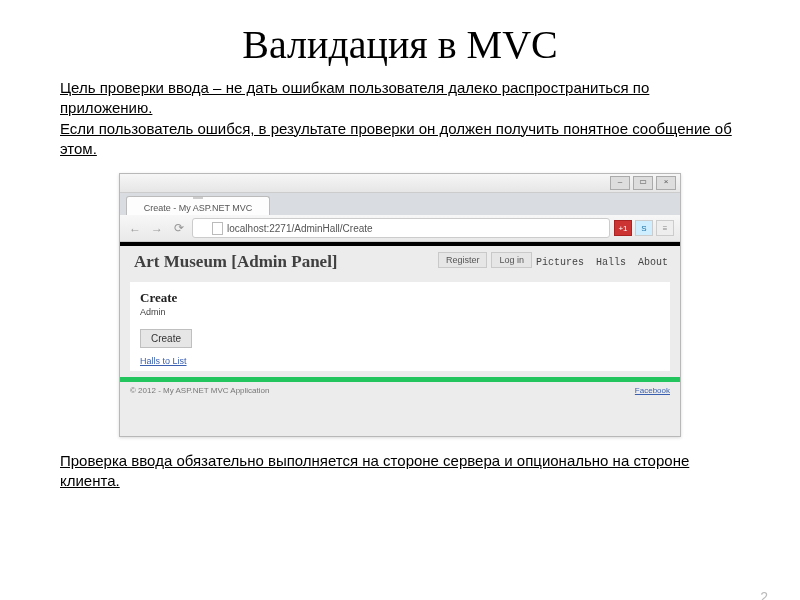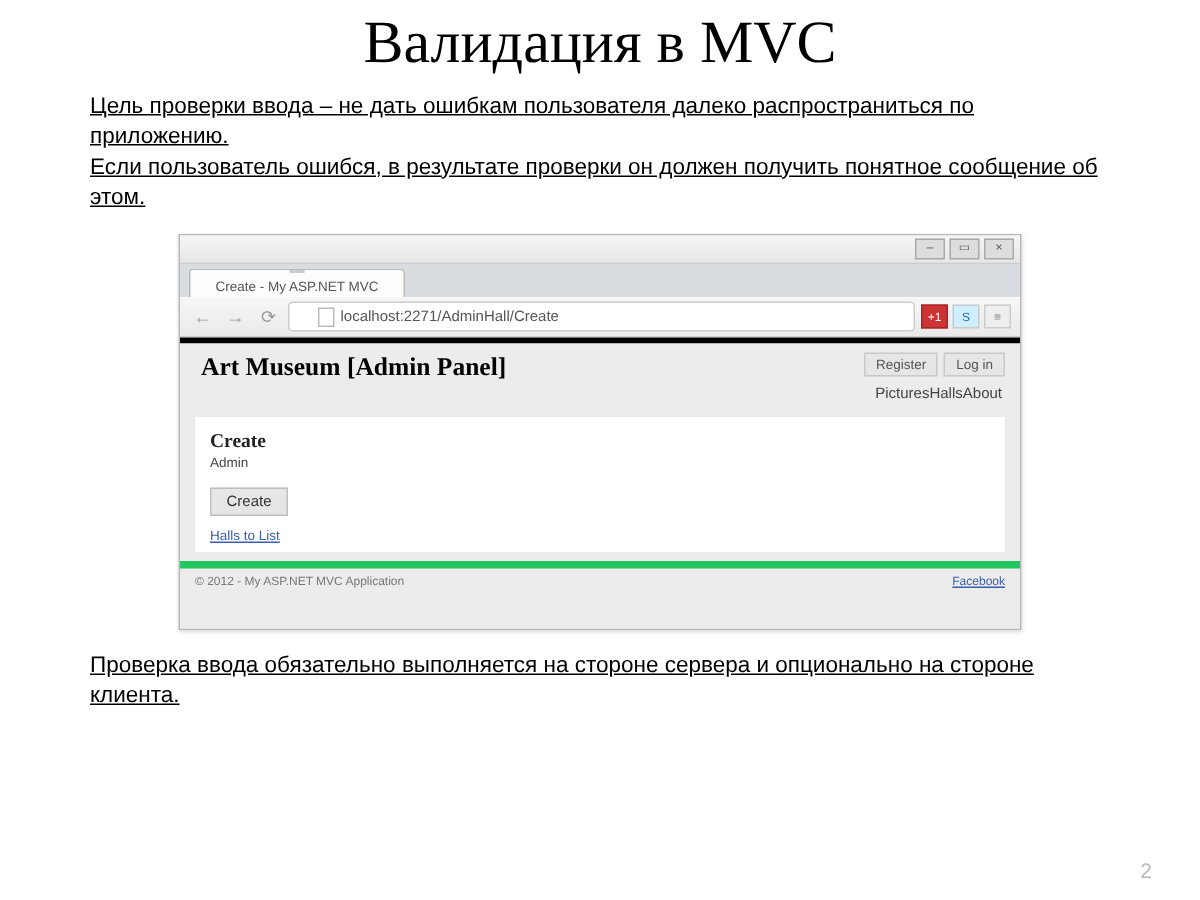--- a/index.html
+++ b/index.html
@@ -15,21 +15,21 @@
   .slide {
     width: 800px;
     height: 600px;
     position: relative;
     box-sizing: border-box;
   }
   .title {
     text-align: center;
     font-size: 40px;
     font-weight: 400;
-    margin: 4px 0 10px 0;
+    margin: 21px 0 10px 0;
     font-family: "Times New Roman", Georgia, serif;
   }
   .para {
     font-size: 15px;
     line-height: 1.35;
     margin: 0 60px 6px 60px;
     text-decoration: underline;
   }
   .para.bottom {
     margin-top: 14px;
@@ -146,44 +146,45 @@
   .page-header {
     display: flex;
     justify-content: space-between;
     align-items: flex-start;
     padding: 6px 10px 0 14px;
   }
   .brand {
     font-family: Georgia, 'Times New Roman', serif;
     font-size: 17px;
     font-weight: 700;
-    color: #000000;
+    color: #404040;
   }
   .auth-nav {
     display: flex;
-    flex-direction: column;
     align-items: flex-end;
     gap: 4px;
   }
   .authbtns {
     display: flex;
     gap: 4px;
   }
   .authbtn {
     background: #e6e6e6;
     border: 1px solid #c9c9c9;
     font-size: 9px;
     color: #555;
     padding: 2px 7px;
   }
   .mainnav {
     display: flex;
+    gap: 12px;
     font-size: 10px;
     color: #444;
     padding: 2px 2px 0 0;
+    font-family: Liberation Mono, monospace;
   }
   .content {
     background: #fff;
     margin: 10px 10px 6px 10px;
     padding: 8px 10px 5px 10px;
   }
   .h-create {
     font-family: Georgia, serif;
     font-weight: 700;
     font-size: 13px;

